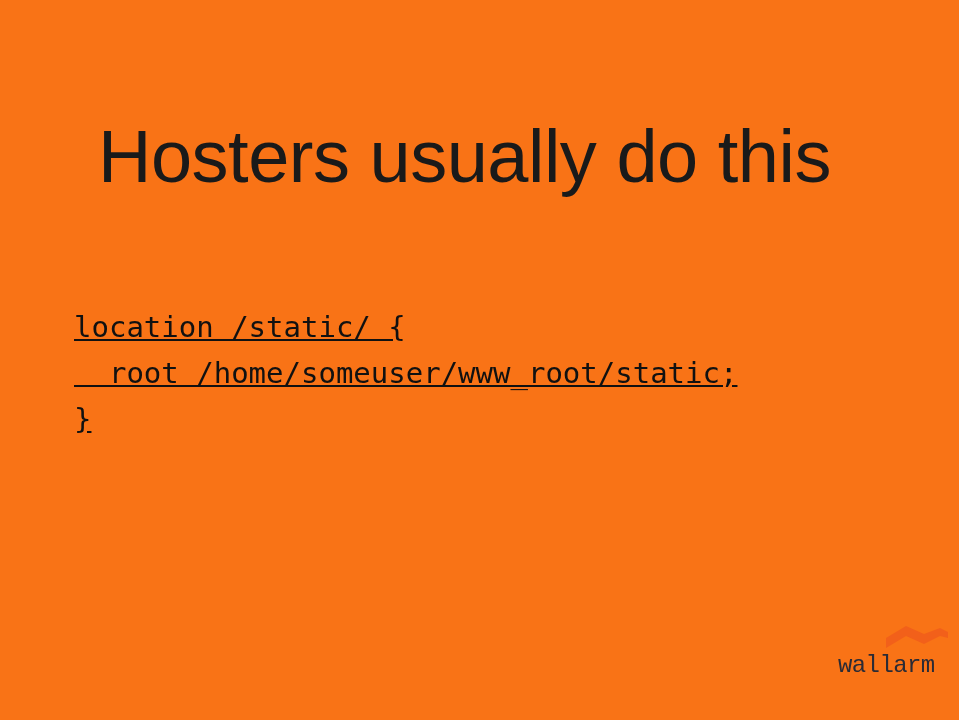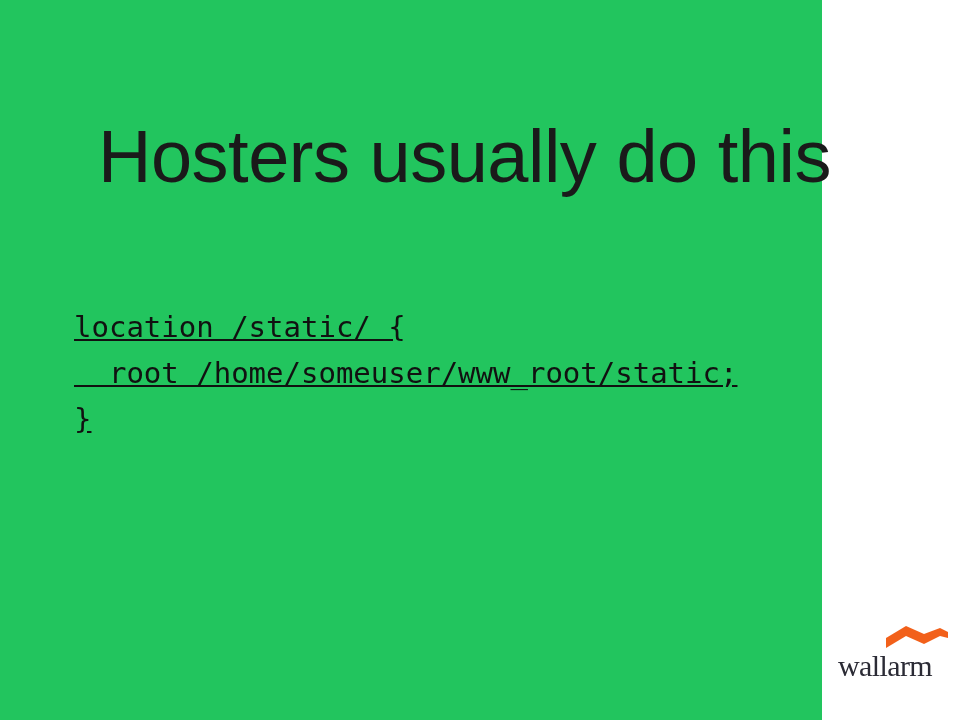--- a/index.html
+++ b/index.html
@@ -8,23 +8,23 @@
   }
   body {
     width: 959px;
     height: 720px;
     background: #ffffff;
     font-family: "Liberation Sans", sans-serif;
     overflow: hidden;
   }
   .slide {
     position: relative;
-    width: 822px;
+    width: 959px;
     height: 720px;
-    background: #22c55e;
+    background: #f97316;
   }
   .slide-title {
     position: absolute;
     left: 98px;
     top: 68px;
     font-family: "Liberation Sans", sans-serif;
     font-size: 74px;
     font-weight: 300;
     letter-spacing: -0.5px;
     color: #1a1a1a;
@@ -57,22 +57,22 @@
     position: absolute;
     left: 46px;
     top: 0px;
     width: 66px;
     height: 34px;
   }
   .logo-word {
     position: absolute;
     left: 0px;
     top: 34px;
-    font-family: Liberation Serif, serif;
-    font-size: 30px;
+    font-family: Liberation Mono, monospace;
+    font-size: 24px;
     font-weight: 400;
     letter-spacing: -0.6px;
     color: #2b2b35;
     line-height: 32px;
     white-space: pre;
   }
 </style>
 </head>
 <body>
 

